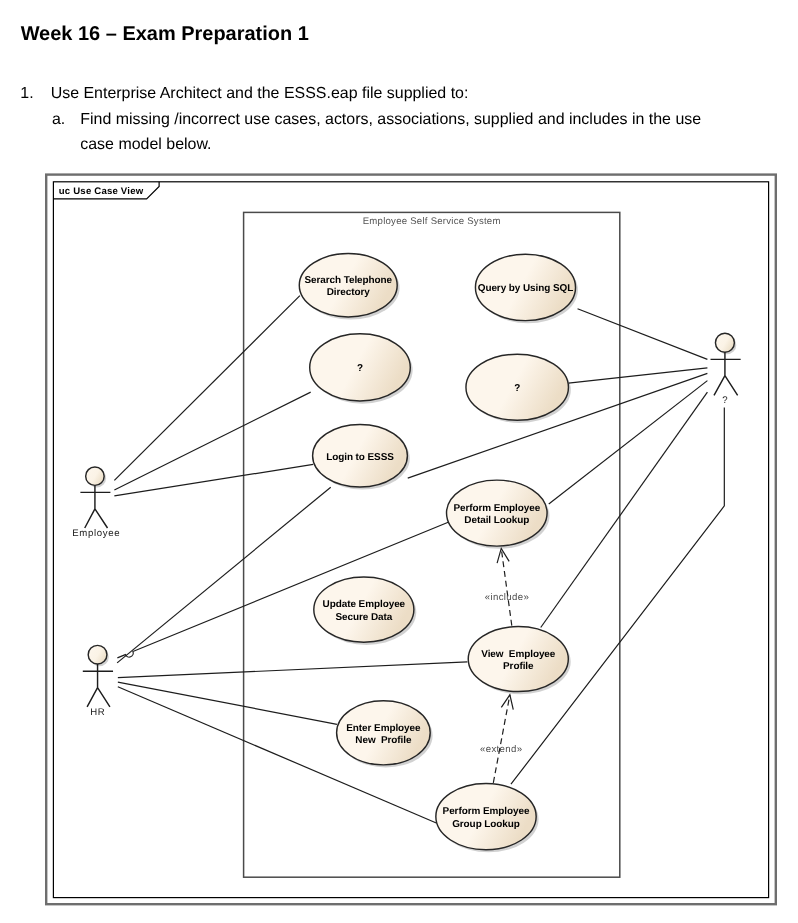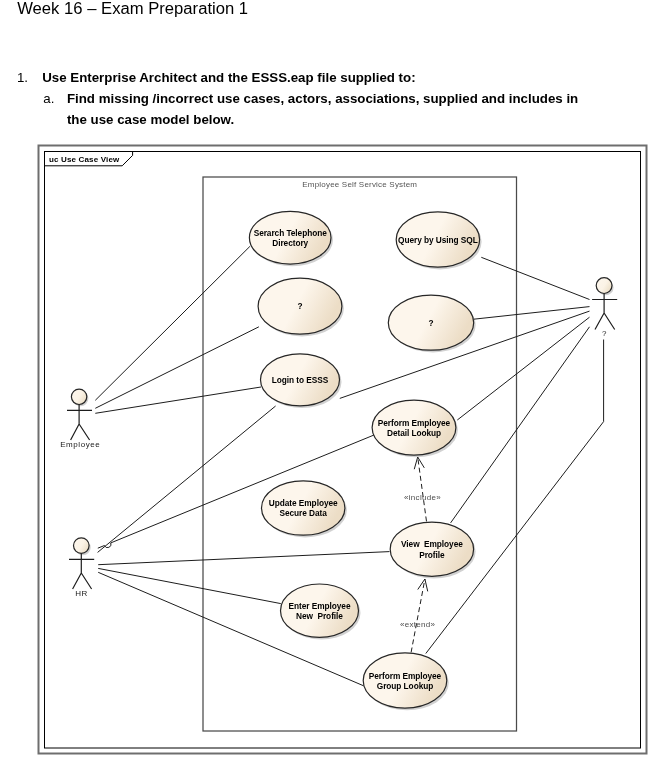--- a/index.html
+++ b/index.html
@@ -1,23 +1,23 @@
 <!DOCTYPE html>
 <html><head>
 <meta charset="utf-8">
 <title>Week 16 Exam Preparation 1</title>
 <style>
   html,body{margin:0;padding:0;background:#fff;}
   body{width:665px;height:769px;font-family:"Liberation Sans",sans-serif;color:#000;overflow:hidden;}
   .page{position:relative;width:665px;height:769px;}
-  .doc-title{position:absolute;left:17.2px;top:1px;font-size:16.65px;font-weight:normal;line-height:16px;}
+  .doc-title{position:absolute;left:17.2px;top:20px;font-size:16.65px;font-weight:bold;line-height:16px;}
   .ol-1{position:absolute;left:0;top:0;width:665px;font-size:13.3px;line-height:20.9px;}
   .li-row{position:absolute;left:0;right:0;}
   .li-num{position:absolute;white-space:nowrap;}
-  .li-txt{position:absolute;font-weight:bold;}
+  .li-txt{position:absolute;}
   .r1{top:68.0px;}
   .r1 .li-num{left:16.9px;}
   .r1 .li-txt{left:42.2px;white-space:nowrap;}
   .ra{top:89.4px;}
   .ra .li-num{left:43.3px;}
   .ra .li-txt{left:66.9px;width:522px;display:block;}
   .diagram{position:absolute;left:0;top:0;}
 </style>
 </head>
 <body>

